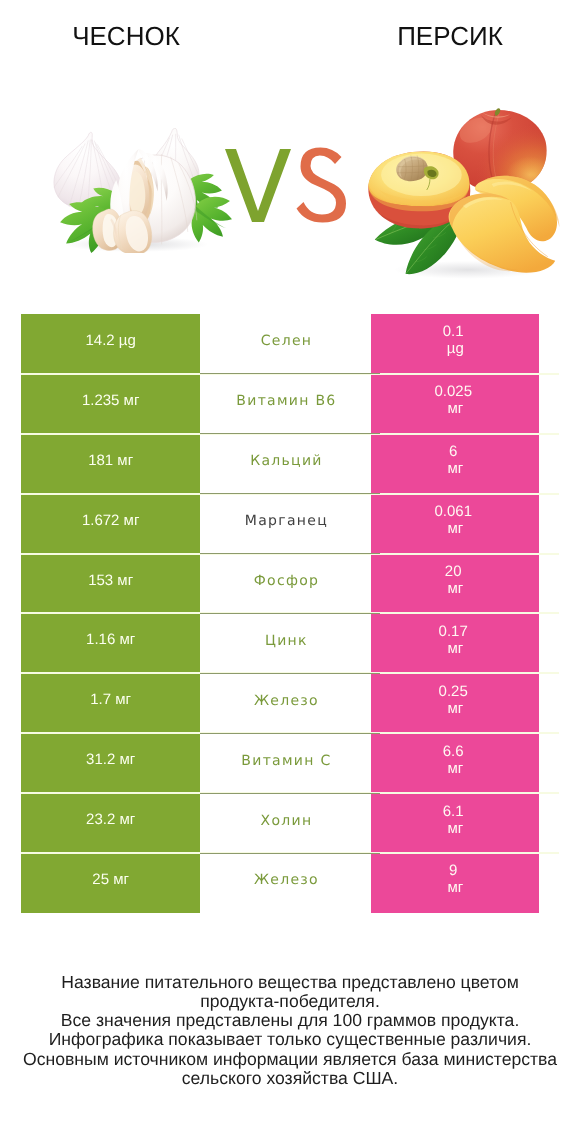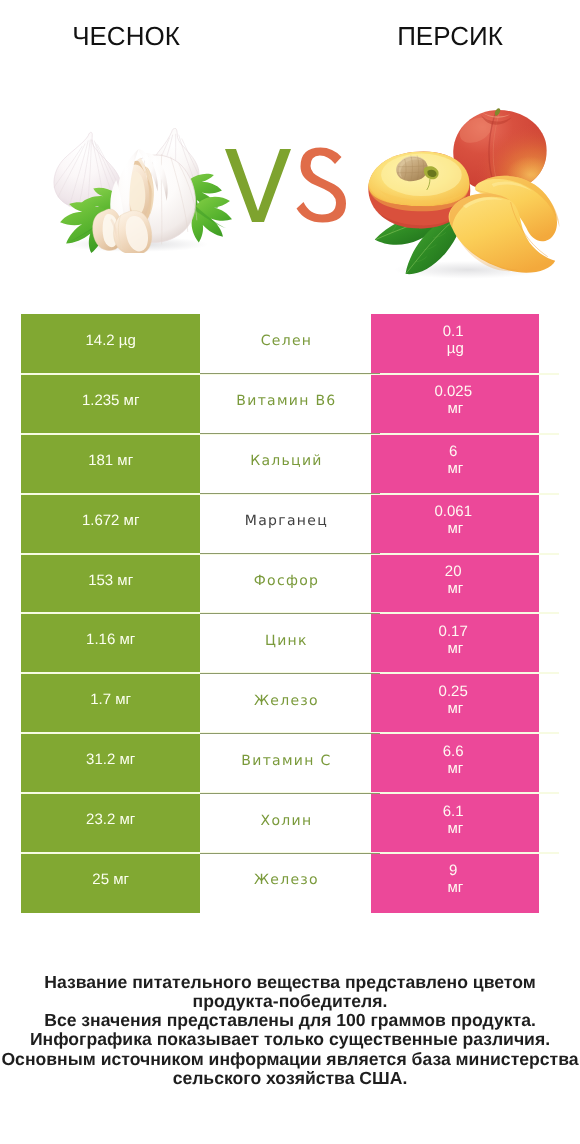--- a/index.html
+++ b/index.html
@@ -17,21 +17,21 @@
   .table{position:absolute;left:21px;top:314px;width:538px;}
   .row{display:flex;width:538px;height:59.9px;position:relative;}
   .row+.row::before{content:"";position:absolute;left:0;right:0;top:-1px;height:2px;background:#f7fbe2;z-index:2;}
   .row+.row::after{content:"";position:absolute;left:179.3px;width:179.4px;top:-0.5px;height:1px;background:#8d9a6c;z-index:3;}
   .cell{display:flex;align-items:center;justify-content:center;font-size:15px;box-sizing:border-box;padding-bottom:7px;}
   .c-left{width:179.3px;background:#81a832;color:#fcffef;text-align:right;}
   .c-mid{width:171px;background:#fff;font-family:"DejaVu Sans",sans-serif;font-size:14px;letter-spacing:1.3px;text-indent:1.3px;padding-bottom:5px;}
   .c-right{width:168px;background:#ec4899;color:#fff8f2;flex-direction:column;}
   .num{font-size:15px;white-space:pre;}
   .unit{font-size:15px;}
-  .note{position:absolute;left:0;top:973px;width:580px;text-align:center;font-size:17.6px;color:#1e1e1e;line-height:19.12px;font-weight:bold;}
+  .note{position:absolute;left:0;top:973px;width:580px;text-align:center;font-size:17.6px;color:#1e1e1e;line-height:19.12px;}
 </style>
 </head>
 <body>
 
 <div class="page">
 
   <div class="titles">
     <div class="title" id="title-left">ЧЕСНОК</div>
     <div class="title" id="title-right">ПЕРСИК</div>
   </div>

